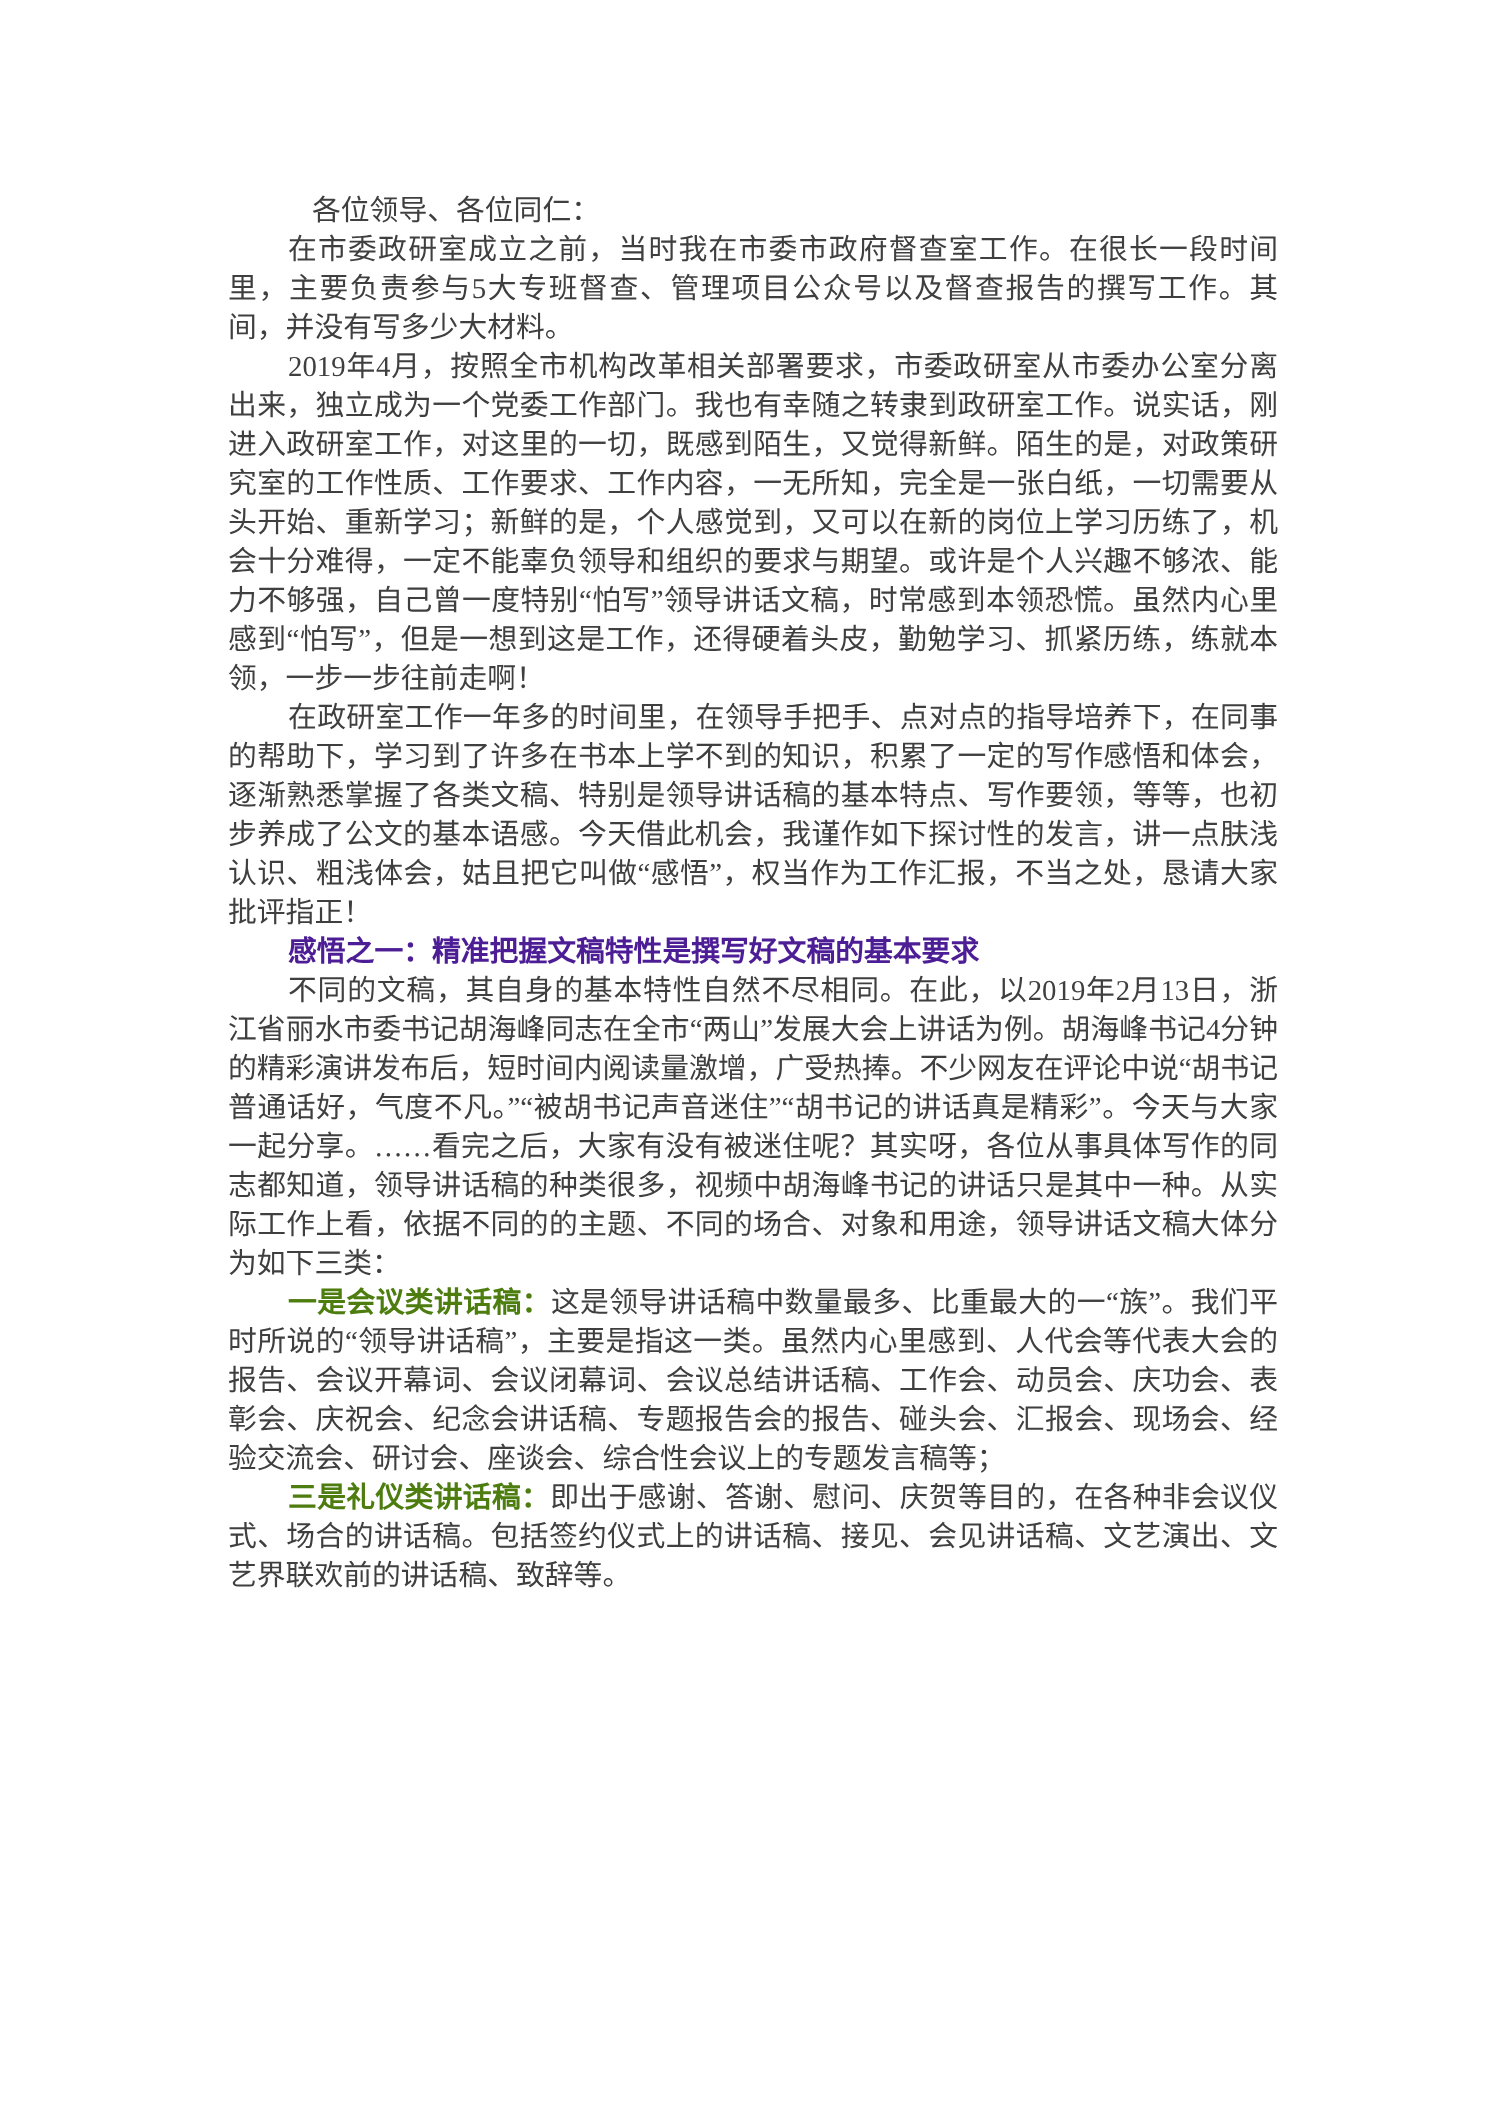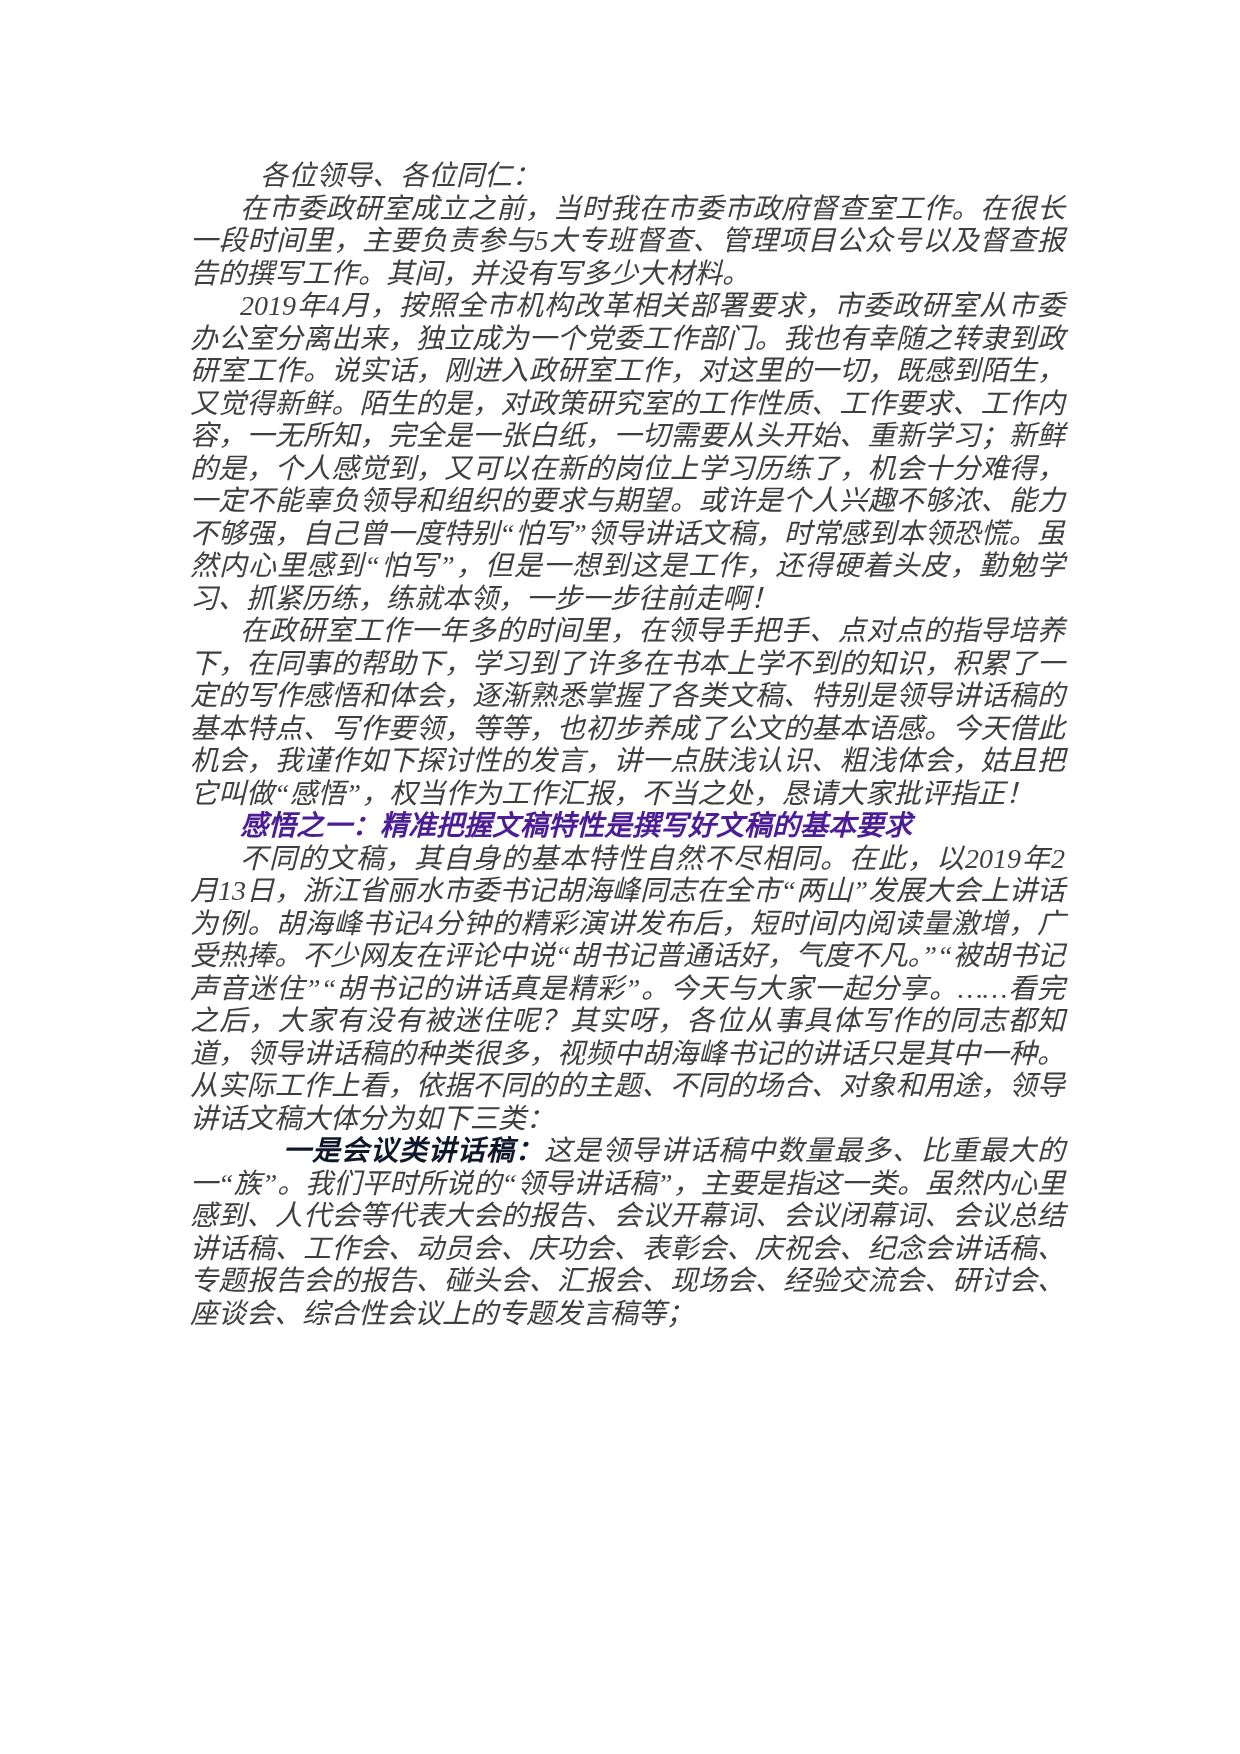--- a/index.html
+++ b/index.html
@@ -12,56 +12,57 @@
     width: 1240px;
     height: 1754px;
     background: #ffffff;
     box-sizing: border-box;
     padding: 160px 175px 0 190px;
     overflow: hidden;
   }
   .doc {
     width: 875px;
     font-family: "Liberation Serif", "DejaVu Serif", serif;
-    font-size: 28px;
+    font-size: 24px;
     line-height: 32.5px;
     color: #3f3f3f;
     text-align: justify;
     text-justify: inter-ideograph;
-    font-style: italic;
   }
   .doc p {
     margin: 0;
     padding: 0;
     text-indent: 50px;
     word-break: break-all;
   }
   .doc p.greeting {
     text-indent: 70px;
   }
   .doc p.heading {
     font-family: "Liberation Sans", "DejaVu Sans", sans-serif;
     font-weight: 700;
     color: #4c1d95;
   }
   .lead-strong {
     font-family: "Liberation Sans", "DejaVu Sans", sans-serif;
     font-weight: 700;
-    color: #0f172a;
-    margin-left: 43px;
+    color: #4d7c0f;
   }
 </style>
 </head>
 <body>
 
 <div class="page">
   <div class="doc">
     <p class="greeting">各位领导、各位同仁：</p>
     <p>在市委政研室成立之前，当时我在市委市政府督查室工作。在很长一段时间里，主要负责参与5大专班督查、管理项目公众号以及督查报告的撰写工作。其间，并没有写多少大材料。</p>
     <p>2019年4月，按照全市机构改革相关部署要求，市委政研室从市委办公室分离出来，独立成为一个党委工作部门。我也有幸随之转隶到政研室工作。说实话，刚进入政研室工作，对这里的一切，既感到陌生，又觉得新鲜。陌生的是，对政策研究室的工作性质、工作要求、工作内容，一无所知，完全是一张白纸，一切需要从头开始、重新学习；新鲜的是，个人感觉到，又可以在新的岗位上学习历练了，机会十分难得，一定不能辜负领导和组织的要求与期望。或许是个人兴趣不够浓、能力不够强，自己曾一度特别“怕写”领导讲话文稿，时常感到本领恐慌。虽然内心里感到“怕写”，但是一想到这是工作，还得硬着头皮，勤勉学习、抓紧历练，练就本领，一步一步往前走啊！</p>
     <p>在政研室工作一年多的时间里，在领导手把手、点对点的指导培养下，在同事的帮助下，学习到了许多在书本上学不到的知识，积累了一定的写作感悟和体会，逐渐熟悉掌握了各类文稿、特别是领导讲话稿的基本特点、写作要领，等等，也初步养成了公文的基本语感。今天借此机会，我谨作如下探讨性的发言，讲一点肤浅认识、粗浅体会，姑且把它叫做“感悟”，权当作为工作汇报，不当之处，恳请大家批评指正！</p>
     <p class="heading">感悟之一：精准把握文稿特性是撰写好文稿的基本要求</p>
     <p>不同的文稿，其自身的基本特性自然不尽相同。在此，以2019年2月13日，浙江省丽水市委书记胡海峰同志在全市“两山”发展大会上讲话为例。胡海峰书记4分钟的精彩演讲发布后，短时间内阅读量激增，广受热捧。不少网友在评论中说“胡书记普通话好，气度不凡。”“被胡书记声音迷住”“胡书记的讲话真是精彩”。今天与大家一起分享。……看完之后，大家有没有被迷住呢？其实呀，各位从事具体写作的同志都知道，领导讲话稿的种类很多，视频中胡海峰书记的讲话只是其中一种。从实际工作上看，依据不同的的主题、不同的场合、对象和用途，领导讲话文稿大体分为如下三类：</p>
     <p>
       <span class="lead-strong">一是会议类讲话稿：</span><span>这是领导讲话稿中数量最多、比重最大的一“族”。我们平时所说的“领导讲话稿”，主要是指这一类。虽然内心里感到、人代会等代表大会的报告、会议开幕词、会议闭幕词、会议总结讲话稿、工作会、动员会、庆功会、表彰会、庆祝会、纪念会讲话稿、专题报告会的报告、碰头会、汇报会、现场会、经验交流会、研讨会、座谈会、综合性会议上的专题发言稿等；</span>
     </p>
+    <p>
+      <span class="lead-strong">三是礼仪类讲话稿：</span><span>即出于感谢、答谢、慰问、庆贺等目的，在各种非会议仪式、场合的讲话稿。包括签约仪式上的讲话稿、接见、会见讲话稿、文艺演出、文艺界联欢前的讲话稿、致辞等。</span>
+    </p>
   </div>
 </div>
 
 </body></html>

